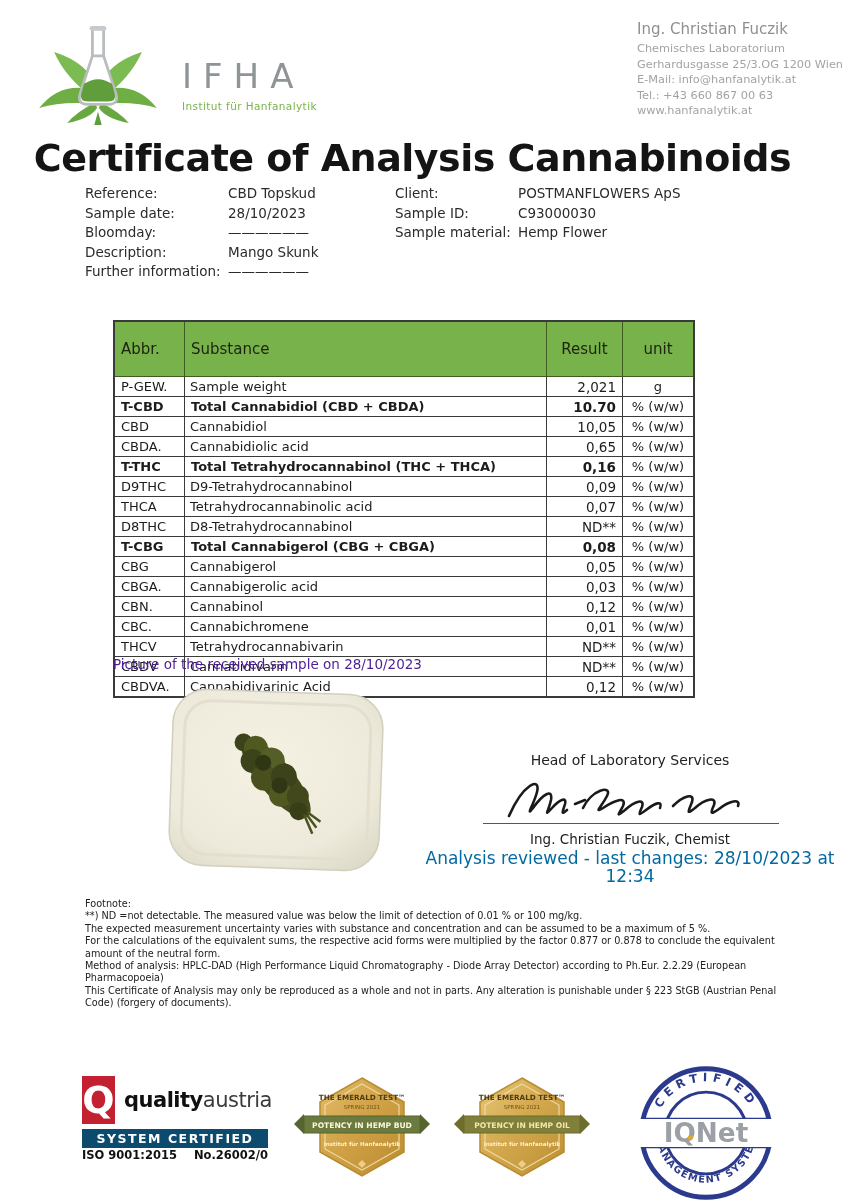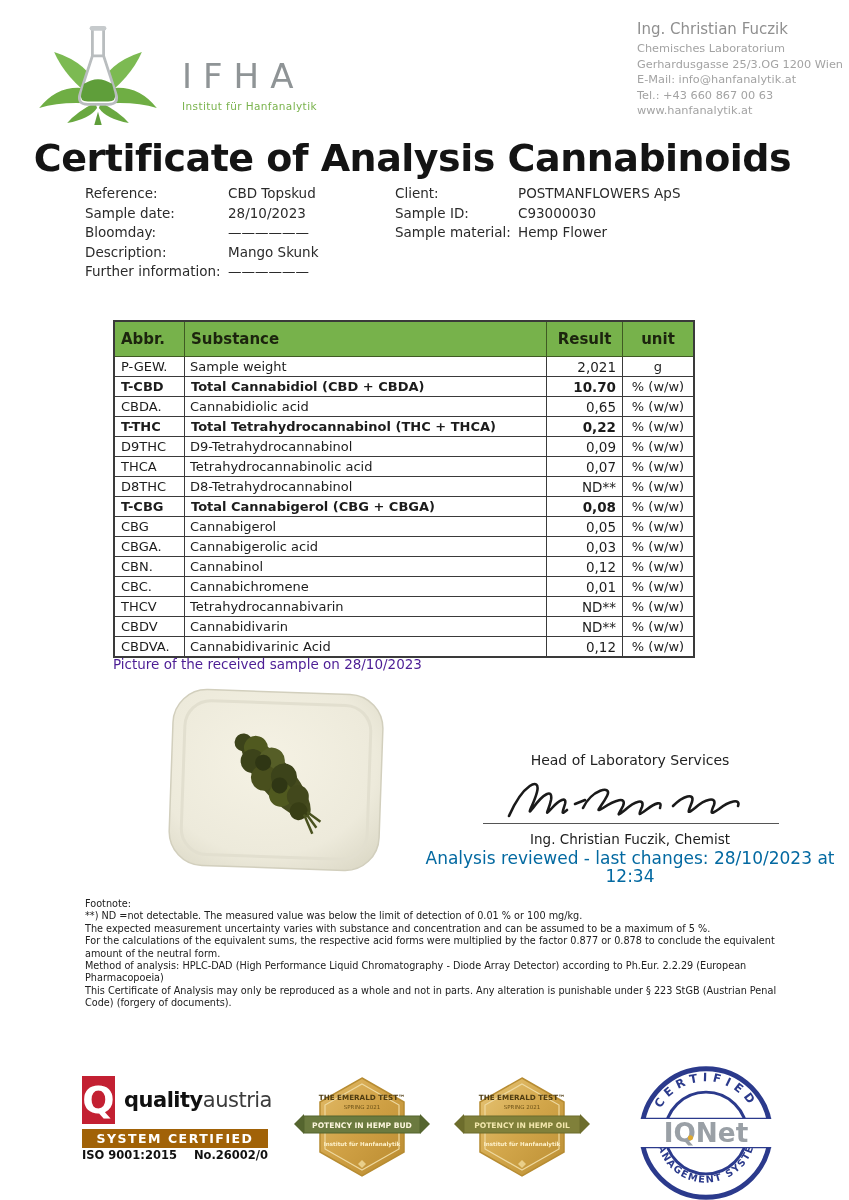--- a/index.html
+++ b/index.html
@@ -21,22 +21,22 @@
          font-size:38px;font-weight:bold;color:#141414;margin:0;letter-spacing:-0.5px;}
 
   
   .info{position:absolute;display:grid;font-size:13.5px;color:#2b2b2b;line-height:19.6px;}
   .info-left{left:85px;top:184px;grid-template-columns:143px auto;}
   .info-right{left:395px;top:184px;grid-template-columns:123px auto;}
 
   
   table.results{position:absolute;left:113px;top:320px;border-collapse:collapse;
                 border:2px solid #3a3a3a;font-size:13px;color:#1c1c1c;}
-  table.results th{background:#77b24b;color:#1c240e;font-weight:700;font-size:15px;
-                   border:1px solid #3f5a23;padding:6px 6px;height:22px;text-align:left;}
+  table.results th{background:#77b24b;color:#1c240e;font-weight:400;font-size:15px;
+                   border:1px solid #3f5a23;padding:16px 6px;height:22px;text-align:left;}
   table.results th.c{text-align:center;}
   table.results td{border:1px solid #3a3a3a;height:19px;padding:0 6px;}
   td.abbr{width:57px;}
   td.substance{width:349px;padding-left:10px;}
   tr.row-sub td.substance{padding-left:5px;}
   td.result{width:63px;text-align:right;padding-right:12px;font-size:13.5px;}
   td.unit{width:58px;text-align:center;font-size:13px;}
   tr.row-total td.abbr,tr.row-total td.substance,tr.row-total td.result{font-weight:bold;}
 
   .caption{position:absolute;left:113px;top:656px;font-size:13.5px;color:#4c1d95;}
@@ -60,21 +60,21 @@
             color:#202020;line-height:12.4px;}
 
   
   .qa{position:absolute;left:82px;top:1076px;width:190px;}
   .qa-top{display:flex;align-items:center;}
   .qa-q{width:48px;height:48px;background:#c32032;color:#fff;display:flex;
         align-items:center;justify-content:center;font-size:38px;font-weight:bold;}
   .qa-brand{margin-left:9px;font-size:21px;letter-spacing:-0.5px;}
   .qa-brand b{color:#101010;}
   .qa-brand span{color:#3c3c3c;font-weight:400;}
-  .qa-banner{margin-top:5px;background:#a16207;color:#fff;font-weight:bold;
+  .qa-banner{margin-top:5px;background:#0c4a6e;color:#fff;font-weight:bold;
              font-size:12.5px;letter-spacing:1.5px;text-align:center;padding:2px 0;width:186px;}
   .qa-iso{display:flex;justify-content:space-between;width:186px;
           font-size:11.5px;font-weight:bold;color:#111;}
   .badge{position:absolute;top:1072px;width:140px;height:120px;}
   .badge1{left:292px;} .badge2{left:452px;}
   .iqnet{position:absolute;left:633px;top:1060px;width:146px;height:146px;}
 </style>
 </head>
 <body>
 
@@ -152,29 +152,35 @@
           <td class="result">2,021</td>
           <td class="unit">g</td>
         </tr>
       <tr class="row-total">
           <td class="abbr">T-CBD</td>
           <td class="substance">Total Cannabidiol (CBD + CBDA)</td>
           <td class="result">10.70</td>
           <td class="unit">% (w/w)</td>
         </tr>
       <tr class="row-sub">
+          <td class="abbr">CBD</td>
+          <td class="substance">Cannabidiol</td>
+          <td class="result">10,05</td>
+          <td class="unit">% (w/w)</td>
+        </tr>
+      <tr class="row-sub">
           <td class="abbr">CBDA.</td>
           <td class="substance">Cannabidiolic acid</td>
           <td class="result">0,65</td>
           <td class="unit">% (w/w)</td>
         </tr>
       <tr class="row-total">
           <td class="abbr">T-THC</td>
           <td class="substance">Total Tetrahydrocannabinol (THC + THCA)</td>
-          <td class="result">0,22</td>
+          <td class="result">0,16</td>
           <td class="unit">% (w/w)</td>
         </tr>
       <tr class="row-sub">
           <td class="abbr">D9THC</td>
           <td class="substance">D9-Tetrahydrocannabinol</td>
           <td class="result">0,09</td>
           <td class="unit">% (w/w)</td>
         </tr>
       <tr class="row-sub">
           <td class="abbr">THCA</td>

